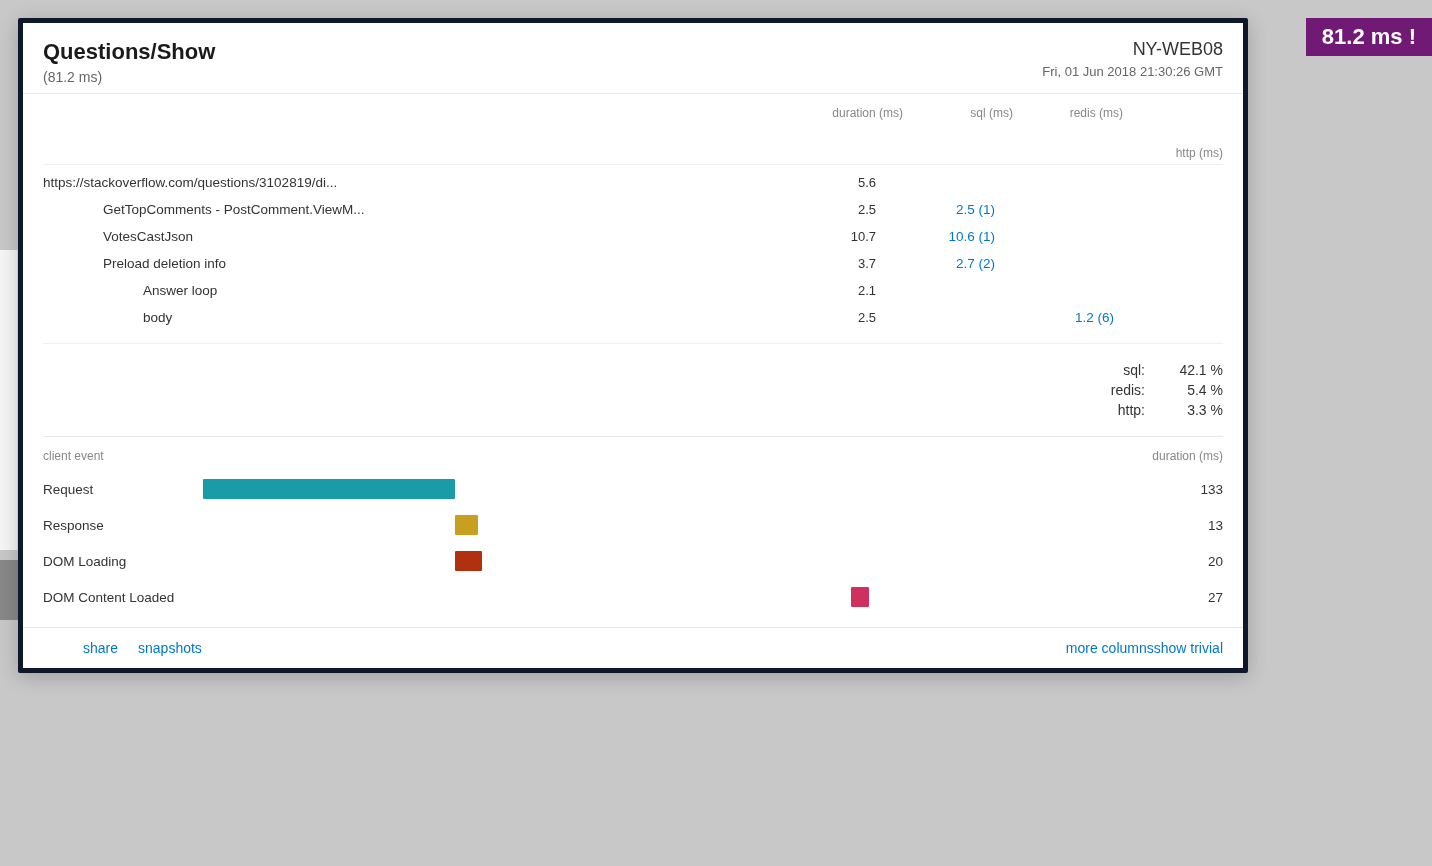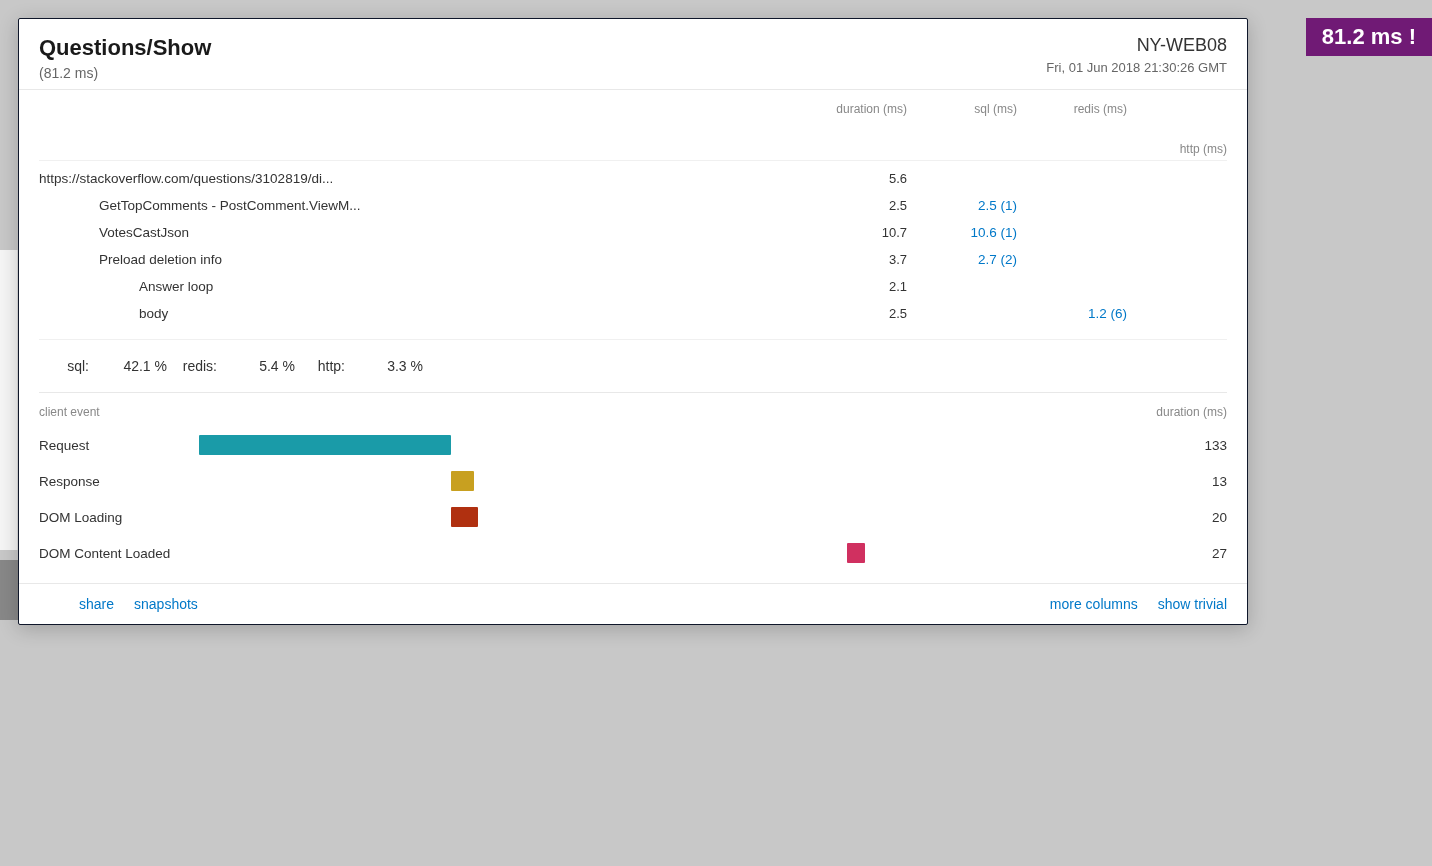--- a/index.html
+++ b/index.html
@@ -23,21 +23,21 @@
       padding: 6px 16px;
       z-index: 10;
     }
 
     .panel {
       position: absolute;
       top: 18px;
       left: 18px;
       width: 1230px;
       background: white;
-      border: 1px solid #0f172a;
+      border: 5px solid #0f172a;
       box-shadow: 0 4px 20px rgba(0,0,0,0.2);
       border-radius: 2px;
       padding: 0;
       font-size: 14px;
     }
 
     .panel-header {
       padding: 16px 20px 8px 20px;
       border-bottom: 1px solid #e8e8e8;
     }
@@ -95,20 +95,21 @@
     .col-http { width: 100px; text-align: right; margin-top: 40px; }
 
     .data-rows {
       padding: 4px 0;
     }
 
     .data-row {
       display: flex;
       align-items: flex-start;
       padding: 6px 0;
+      gap: 9px;
     }
 
     .row-label {
       flex: 1;
       color: #333;
       font-size: 13.5px;
     }
 
     .row-label.indented-1 { padding-left: 60px; }
     .row-label.indented-2 { padding-left: 100px; }
@@ -119,21 +120,21 @@
     .row-http { width: 100px; text-align: right; color: #0078c8; font-size: 13.5px; }
 
     .divider {
       border: none;
       border-top: 1px solid #f0f0f0;
       margin: 8px 0;
     }
 
     .summary-section {
       display: flex;
-      flex-direction: row;
+      flex-direction: column;
       align-items: flex-end;
       padding: 8px 0 16px 0;
     }
 
     .summary-row {
       display: flex;
       align-items: center;
       gap: 8px;
       font-size: 14px;
       padding: 2px 0;
@@ -217,21 +218,20 @@
 
     .footer-link {
       color: #0078c8;
       font-size: 14px;
       cursor: pointer;
       text-decoration: none;
     }
 
     .footer-right {
       display: flex;
-      gap: 20px;
     }
 
     
     .bg-left-edge {
       position: absolute;
       left: 0;
       top: 250px;
       width: 18px;
       height: 300px;
       background: #f5f5f5;

